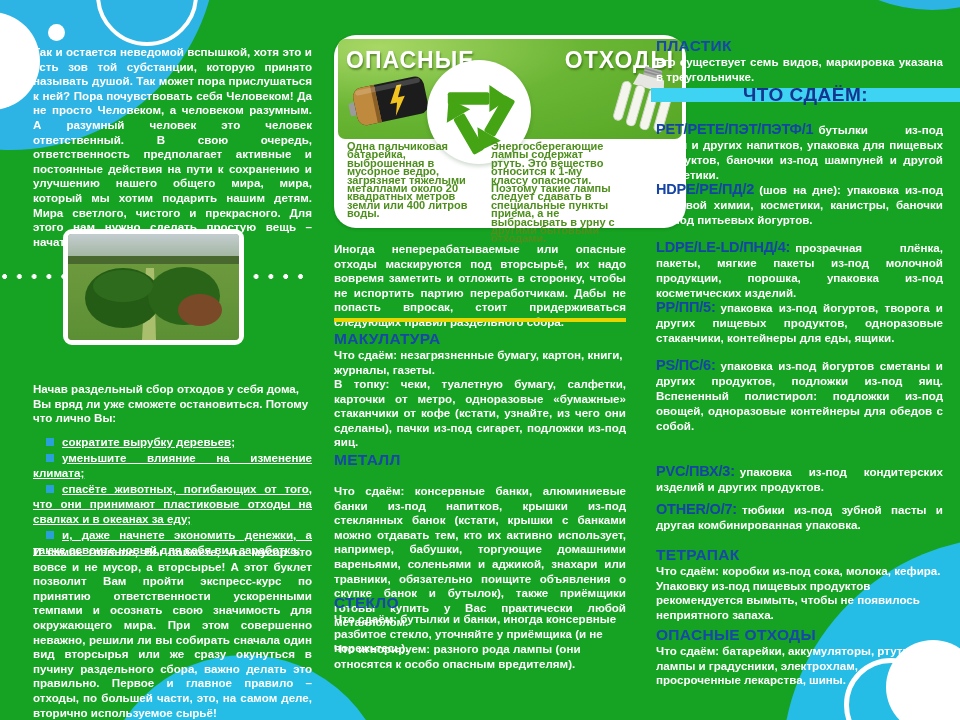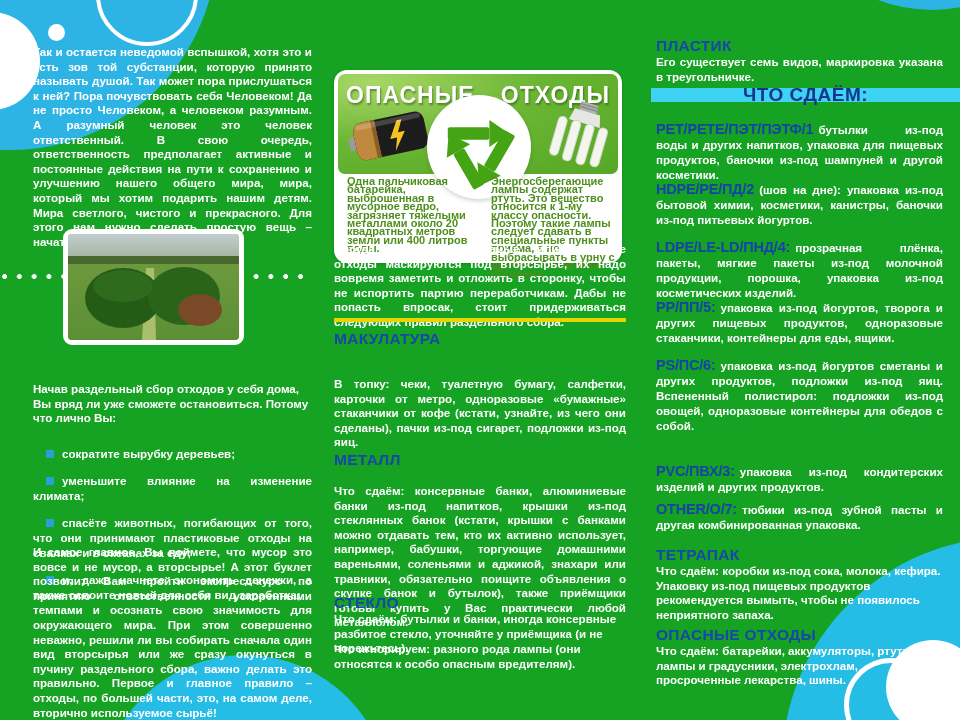--- a/index.html
+++ b/index.html
@@ -24,26 +24,26 @@
   .col{position:absolute;top:0;height:720px;z-index:2;}
   .col-left{left:33px;width:279px;}
   .col-mid{left:334px;width:292px;}
   .col-right{left:656px;width:287px;}
   .body-text{position:absolute;left:0;width:100%;color:#fff;font-weight:700;font-size:11.6px;line-height:14.6px;text-align:justify;margin:0;}
   .hdr{position:absolute;left:0;margin:0;color:#1747a8;font-size:15.5px;font-weight:800;letter-spacing:.3px;}
   
   #intro{top:45px;}
   #lead{top:382px;text-align:left;}
   #benefits{position:absolute;top:434px;left:0;width:100%;margin:0;padding:0;list-style:none;color:#fff;font-weight:700;font-size:11.6px;line-height:15px;}
-  #benefits li{text-indent:13px;margin:12px 0 1px 0;text-align:justify;}
+  #benefits li{text-indent:13px;margin:0 0 1px 0;text-align:justify;text-decoration:underline;}
   .sq{display:inline-block;width:8px;height:8px;background:#2aa0d8;margin-right:8px;}
   #closing{top:545px;}
   .photo{position:absolute;left:30px;top:229px;width:171px;height:106px;border:5px solid #fff;border-radius:9px;z-index:3;overflow:hidden;background:#7aa04a;}
   
-  .card{position:absolute;left:0;top:35px;width:288px;height:193px;background:#fff;border-radius:13px;box-shadow:0 1px 3px rgba(0,60,0,.25);margin-top:35px;}
+  .card{position:absolute;left:0;top:35px;width:352px;height:193px;background:#fff;border-radius:22px;box-shadow:0 1px 3px rgba(0,60,0,.25);}
   .card-panel{position:absolute;left:4px;top:4px;right:4px;height:100px;border-radius:7px;
               background:radial-gradient(ellipse at 12% 8%,#a8d766 0%,#6ab534 48%,#55a725 100%);}
   .card-title{position:absolute;top:12px;margin:0;color:#fff;font-size:23px;font-weight:800;letter-spacing:1px;text-shadow:1px 2px 2px rgba(40,80,10,.55);}
   .ct-left{left:12px;} .ct-right{right:12px;}
   .recycle-circle{position:absolute;left:93px;top:25px;width:104px;height:104px;background:#fff;border-radius:50%;box-shadow:0 2px 4px rgba(0,60,0,.2);}
   .card-small{position:absolute;margin:0;color:#4e8f1d;font-weight:700;font-size:11px;line-height:8.4px;text-align:left;}
   .cs-left{left:13px;top:107px;width:128px;}
   .cs-right{left:157px;top:107px;width:124px;}
   .battery{position:absolute;left:14px;top:40px;transform:rotate(-12deg);}
   .lamp{position:absolute;right:10px;top:32px;transform:rotate(16deg);}
@@ -170,20 +170,21 @@
       </div>
 
       <p class="card-small cs-left">Одна пальчиковая батарейка, выброшенная в мусорное ведро, загрязняет тяжелыми металлами около 20 квадратных метров земли  или 400 литров воды.</p>
       <p class="card-small cs-right">Энергосберегающие лампы содержат ртуть. Это вещество относится к 1-му классу опасности. Поэтому такие лампы следует сдавать в специальные пункты приема, а не выбрасывать в урну с другими бытовыми отходами.</p>
     </div>
 
     <p id="mid-intro" class="body-text">Иногда неперерабатываемые или опасные отходы маскируются под вторсырьё, их надо вовремя заметить и отложить в сторонку, чтобы не испортить партию переработчикам. Дабы не попасть впросак, стоит придерживаться следующих правил раздельного сбора.</p>
     <div class="divider"></div>
 
     <h3 id="paper-title" class="hdr">МАКУЛАТУРА</h3>
+    <p id="paper-p1" class="body-text">Что сдаём: незагрязненные бумагу, картон, книги, журналы, газеты.</p>
     <p id="paper-p2" class="body-text">В топку: чеки, туалетную бумагу, салфетки, карточки от метро, одноразовые «бумажные» стаканчики от кофе (кстати, узнайте, из чего они сделаны), пачки из-под сигарет, подложки из-под яиц.</p>
 
     <h3 id="metal-title" class="hdr">МЕТАЛЛ</h3>
     <p id="metal-p1" class="body-text">Что сдаём: консервные банки, алюминиевые банки из-под напитков, крышки из-под стеклянных банок (кстати, крышки с банками можно отдавать тем, кто их активно использует, например, бабушки, торгующие домашними вареньями, соленьями и аджикой, знахари или травники, обязательно поищите объявления о скупке банок и бутылок), также приёмщики готовы купить у Вас практически любой металлолом.</p>
 
     <h3 id="glass-title" class="hdr">СТЕКЛО</h3>
     <p id="glass-p1" class="body-text">Что сдаём: бутылки и банки, иногда консервные разбитое стекло, уточняйте у приёмщика (и не порежьтесь).</p>
     <p id="glass-p2" class="body-text">Что игнорируем: разного рода лампы (они относятся к особо опасным вредителям).</p>
   </div>
 

